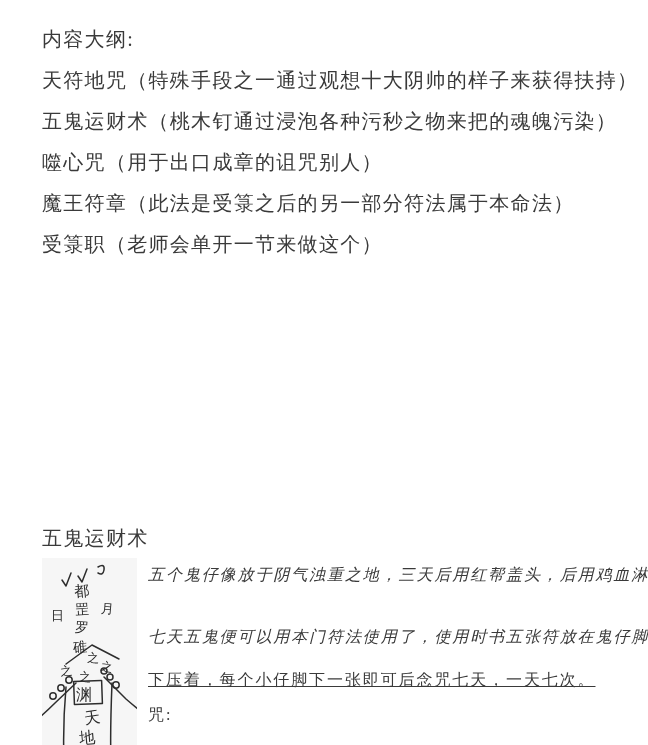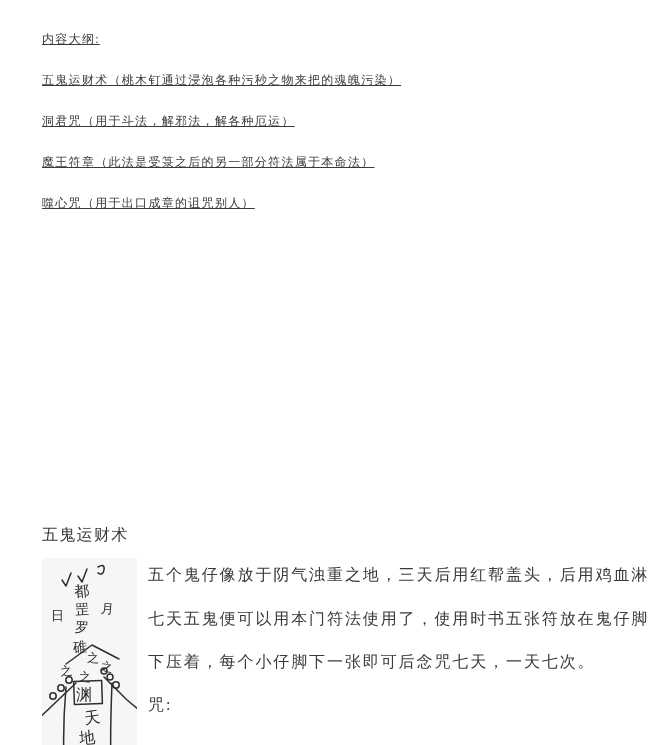--- a/index.html
+++ b/index.html
@@ -1,47 +1,48 @@
 <!DOCTYPE html>
 <html><head>
 <meta charset="utf-8">
 <style>
   html,body{margin:0;padding:0;}
   body{
     width:648px;height:745px;background:#ffffff;overflow:hidden;position:relative;
     font-family:"Liberation Serif","DejaVu Serif",serif;color:#3a3a3a;
   }
   .outline{position:absolute;left:42px;top:30px;width:596px;}
-  .outline p{margin:0;height:41px;font-size:12px;line-height:19px;letter-spacing:1.3px;white-space:nowrap;text-decoration:underline;}
-  .section-heading{position:absolute;left:42px;top:525px;margin:0;font-size:16px;letter-spacing:1.3px;}
+  .outline p{margin:0;height:41px;font-size:20px;line-height:19px;letter-spacing:1.3px;white-space:nowrap;}
+  .section-heading{position:absolute;left:42px;top:525px;margin:0;font-size:20px;letter-spacing:1.3px;}
   .figure{
     position:absolute;left:42px;top:558px;width:95px;height:187px;
     background:#f6f6f6;overflow:hidden;
   }
   .figure svg{display:block;}
   .para{position:absolute;left:148px;top:564px;width:500px;}
   .para p{margin:0;font-size:16px;line-height:21px;letter-spacing:1.9px;white-space:nowrap;}
-  .para .gap-a{margin-bottom:23px;}
-  .para .gap-b{margin-bottom:22px;}
-  .para .gap-c{margin-bottom:22px;}
+  .para .gap-a{margin-bottom:41px;font-style:italic;}
+  .para .gap-b{margin-bottom:22px;font-style:italic;}
+  .para .gap-c{margin-bottom:14px;text-decoration:underline;}
   .para .gap-d{margin-bottom:17px;}
   .tal-stroke{stroke:#2d2d2d;stroke-width:1.5;fill:none;stroke-linecap:round;stroke-linejoin:round;}
   .tal-text{fill:#2b2b2b;font-family:"Liberation Serif","DejaVu Serif",serif;}
 </style>
 </head>
 <body>
 
 <div>
 
   <div class="outline">
     <p>内容大纲:</p>
+    <p>天符地咒（特殊手段之一通过观想十大阴帅的样子来获得扶持）</p>
     <p>五鬼运财术（桃木钉通过浸泡各种污秒之物来把的魂魄污染）</p>
-    <p>洞君咒（用于斗法，解邪法，解各种厄运）</p>
+    <p>噬心咒（用于出口成章的诅咒别人）</p>
     <p>魔王符章（此法是受箓之后的另一部分符法属于本命法）</p>
-    <p>噬心咒（用于出口成章的诅咒别人）</p>
+    <p>受箓职（老师会单开一节来做这个）</p>
   </div>
 
   <p class="section-heading">五鬼运财术</p>
 
   <div class="figure">
     <svg width="95" height="200" viewBox="0 0 95 200">
 
       <path class="tal-stroke" d="M20,22 l4,6 l5,-13"></path>
       <path class="tal-stroke" d="M36,18 l4,6 l5,-13"></path>
       <path class="tal-stroke" d="M56,9 q7,-4 6,3 q-1,6 -6,3"></path>

